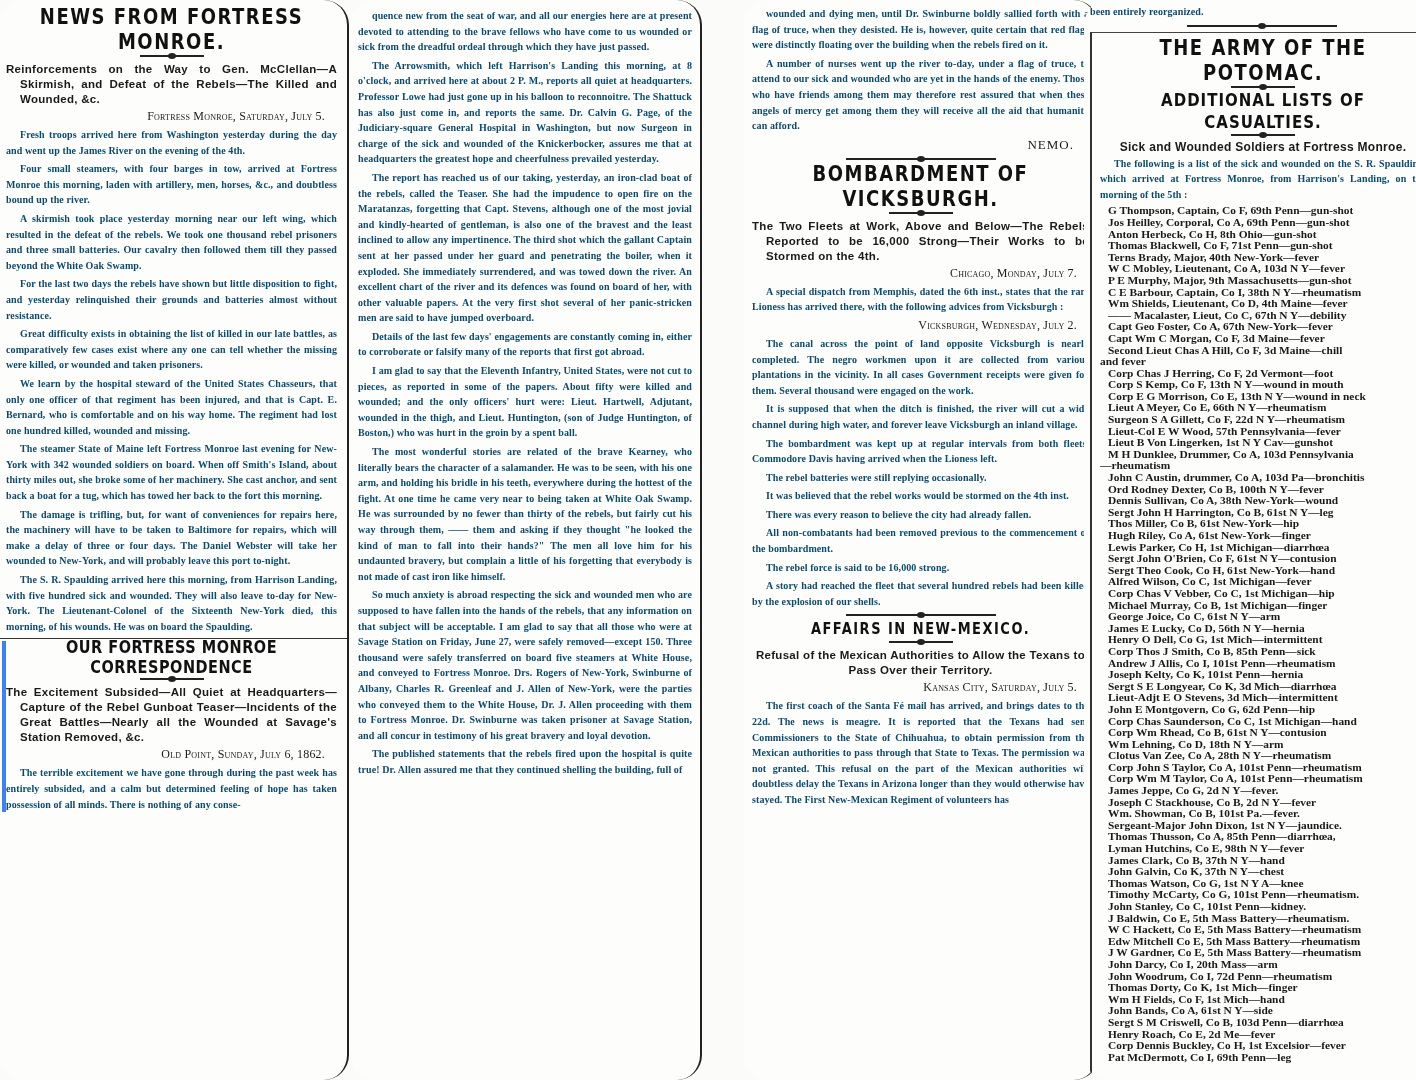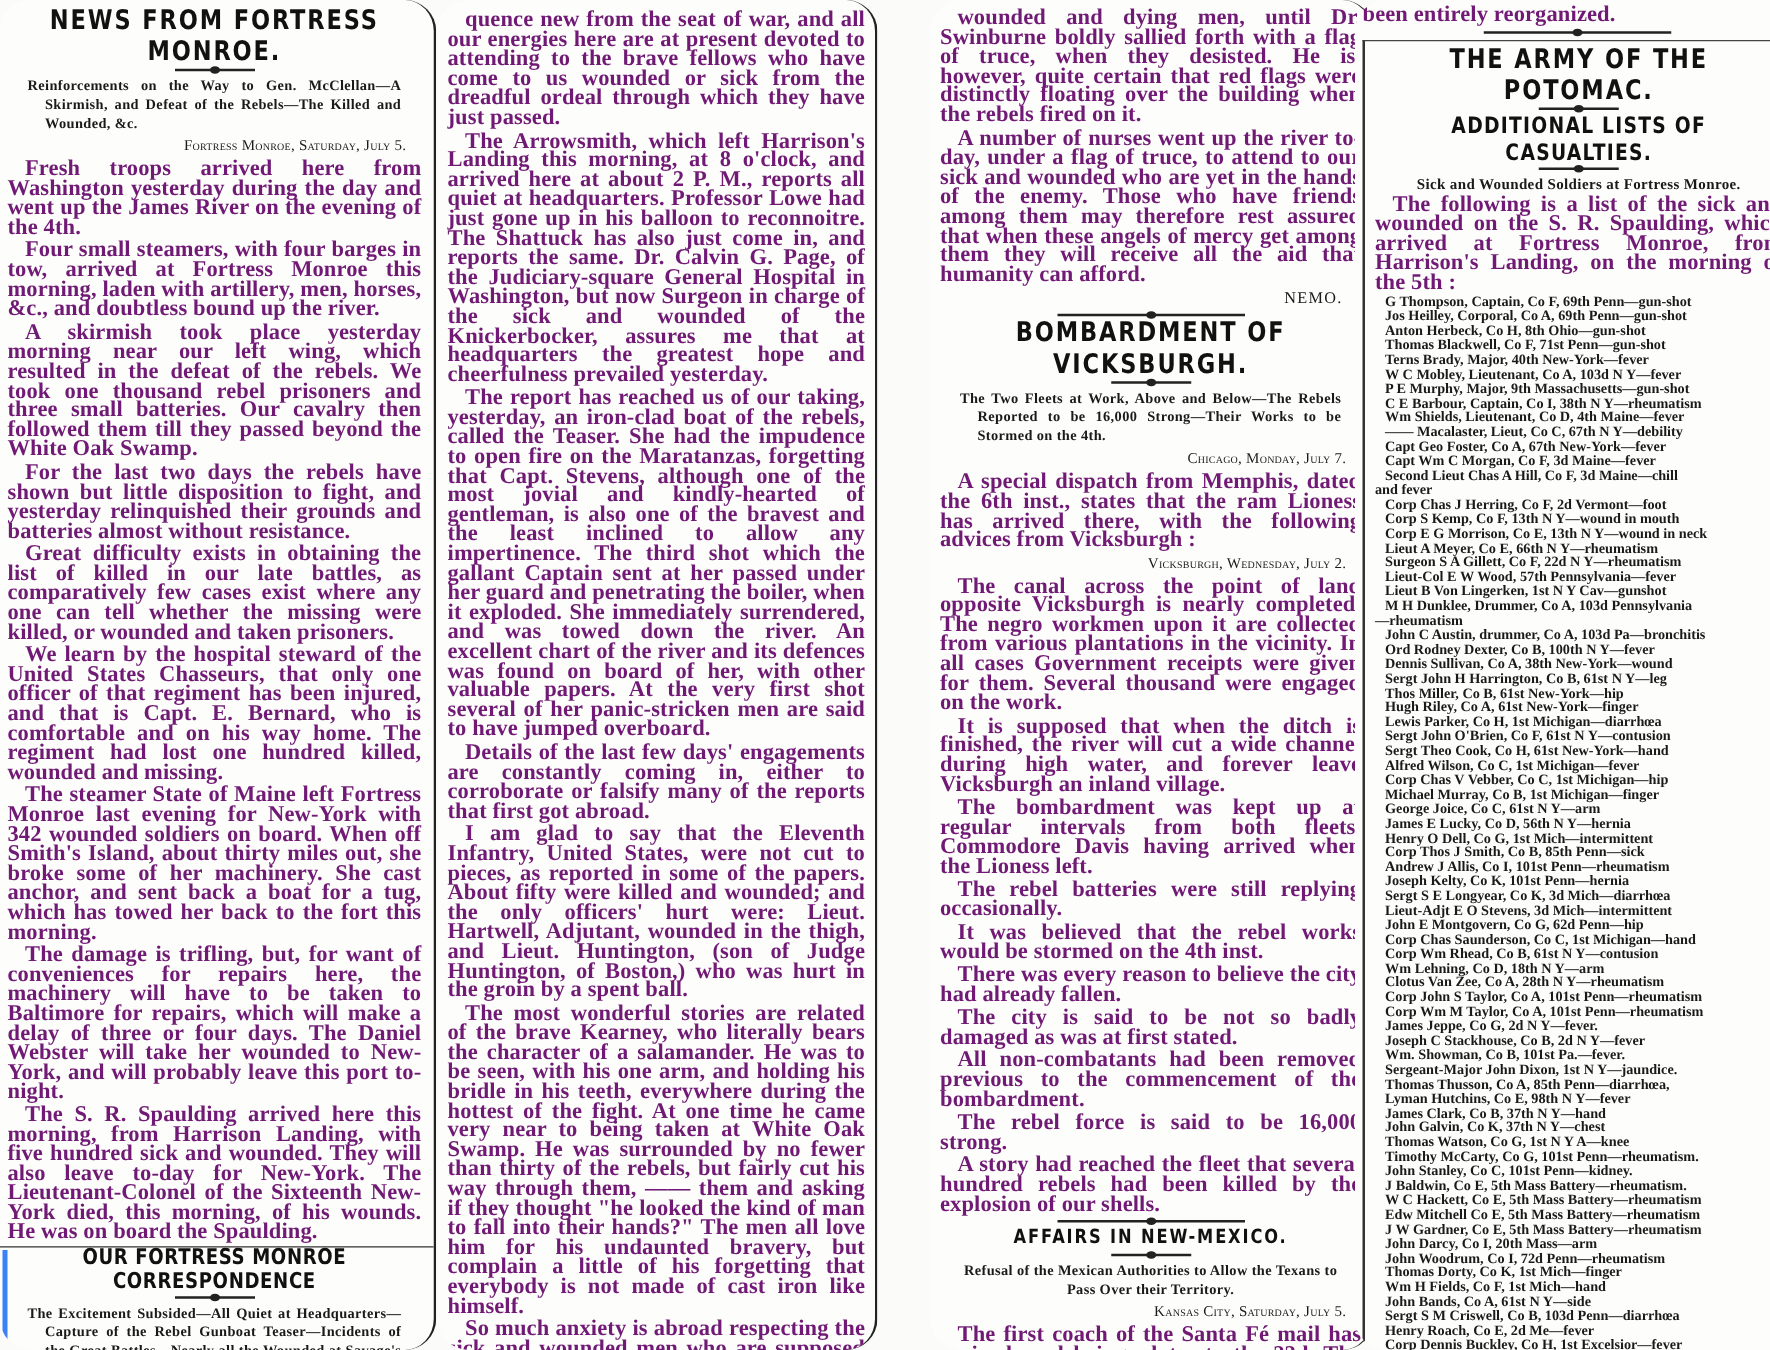--- a/index.html
+++ b/index.html
@@ -25,34 +25,34 @@
     .headline {
       font-family: "DejaVu Sans", sans-serif; font-weight: bold;
       font-size: 16px; letter-spacing: 1px; text-align: center;
       margin: 2px 0 2px; transform: scaleY(1.2); color: #111;
     }
     .headline.big { font-size: 18px; letter-spacing: 1.5px; }
     .rule { width: 64px; height: 2px; background: #222; margin: 5px auto 5px; position: relative; }
     .rule.long { width: 150px; }
     .rule::after { content: ""; position: absolute; left: 50%; top: -2px; width: 8px; height: 6px; background:#222; border-radius: 50%; transform: translateX(-50%); }
     .subhead {
-      font-family: Liberation Serif, serif; font-weight: bold;
+      font-family: Liberation Sans, sans-serif; font-weight: bold;
       font-size: 11.5px; line-height: 15px; text-align: justify;
-      text-indent: -14px; padding-left: 14px; margin: 2px 16px;
+      text-indent: -14px; padding-left: 14px; margin: 2px 0;
       letter-spacing: 0.3px;
     }
     .subhead.center { text-align: center; text-indent: 0; padding-left: 0; }
     .dateline {
       text-align: right; font-size: 12px; font-weight: normal;
       font-variant: small-caps; margin: 1px 12px 3px 0; letter-spacing: 0.2px;
     }
     p.para {
-      margin: 0 0 3px; font-size: 18px; line-height: 15.6px;
+      margin: 0 0 3px; font-size: 10px; line-height: 15.6px;
       text-align: justify; text-indent: 14px; font-weight: bold;
-      letter-spacing: 0.1px; color: #701a75;
+      letter-spacing: 0.1px; color: #0c4a6e;
     }
     p.para.noind { text-indent: 0; }
     .sig { text-align: right; font-weight: normal; font-size: 13px; letter-spacing: 1px; margin: 0 15px 2px 0; }
     .list { font-size: 11.4px; line-height: 11.6px; font-weight: bold; margin: 2px 0 0; }
     .list .item { padding-left: 8px; text-indent: 0; white-space: nowrap; }
     .list .item.cont { padding-left: 0; }
     .section-break { border-top: 1px solid #333; margin: 4px -10px 2px -6px; }
     .corr-box { border-left: 4px solid #3b82f6; padding-left: 0; margin-left: -4px; }
   </style>
 </head>
@@ -112,21 +112,20 @@
   <div class="dateline">Chicago, Monday, July 7.</div>
   <p class="para">A special dispatch from Memphis, dated the 6th inst., states that the ram Lioness has arrived there, with the following advices from Vicksburgh :</p>
   <div class="dateline">Vicksburgh, Wednesday, July 2.</div>
   <div id="c3vicks">
       <p class="para">The canal across the point of land opposite Vicksburgh is nearly completed. The negro workmen upon it are collected from various plantations in the vicinity. In all cases Government receipts were given for them. Several thousand were engaged on the work.</p>
       <p class="para">It is supposed that when the ditch is finished, the river will cut a wide channel during high water, and forever leave Vicksburgh an inland village.</p>
       <p class="para">The bombardment was kept up at regular intervals from both fleets, Commodore Davis having arrived when the Lioness left.</p>
       <p class="para">The rebel batteries were still replying occasionally.</p>
       <p class="para">It was believed that the rebel works would be stormed on the 4th inst.</p>
       <p class="para">There was every reason to believe the city had already fallen.</p>
-      <p class="para">The city is said to be not so badly damaged as was at first stated.</p>
       <p class="para">All non-combatants had been removed previous to the commencement of the bombardment.</p>
       <p class="para">The rebel force is said to be 16,000 strong.</p>
       <p class="para">A story had reached the fleet that several hundred rebels had been killed by the explosion of our shells.</p>
     </div>
   <div class="rule long"></div>
   <div class="headline" style="font-size:13px;letter-spacing:1.5px">AFFAIRS IN NEW-MEXICO.</div>
   <div class="rule"></div>
   <div class="subhead center">Refusal of the Mexican Authorities to Allow the Texans to Pass Over their Territory.</div>
   <div class="dateline">Kansas City, Saturday, July 5.</div>
   <div id="c3nm">

